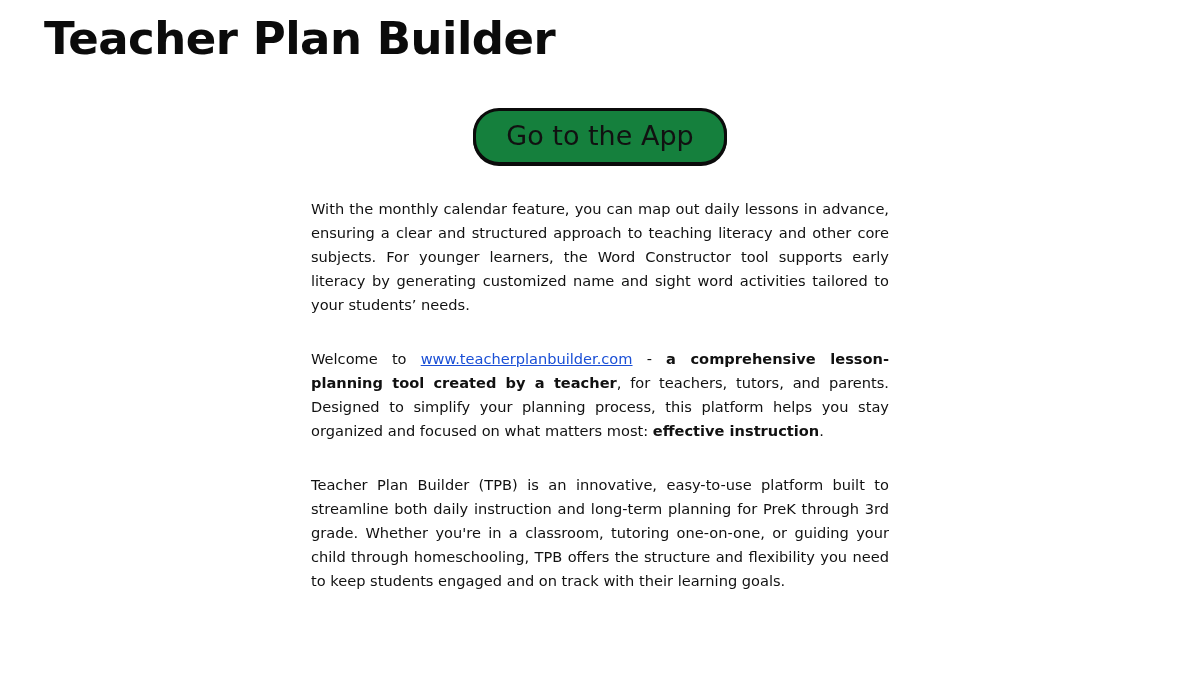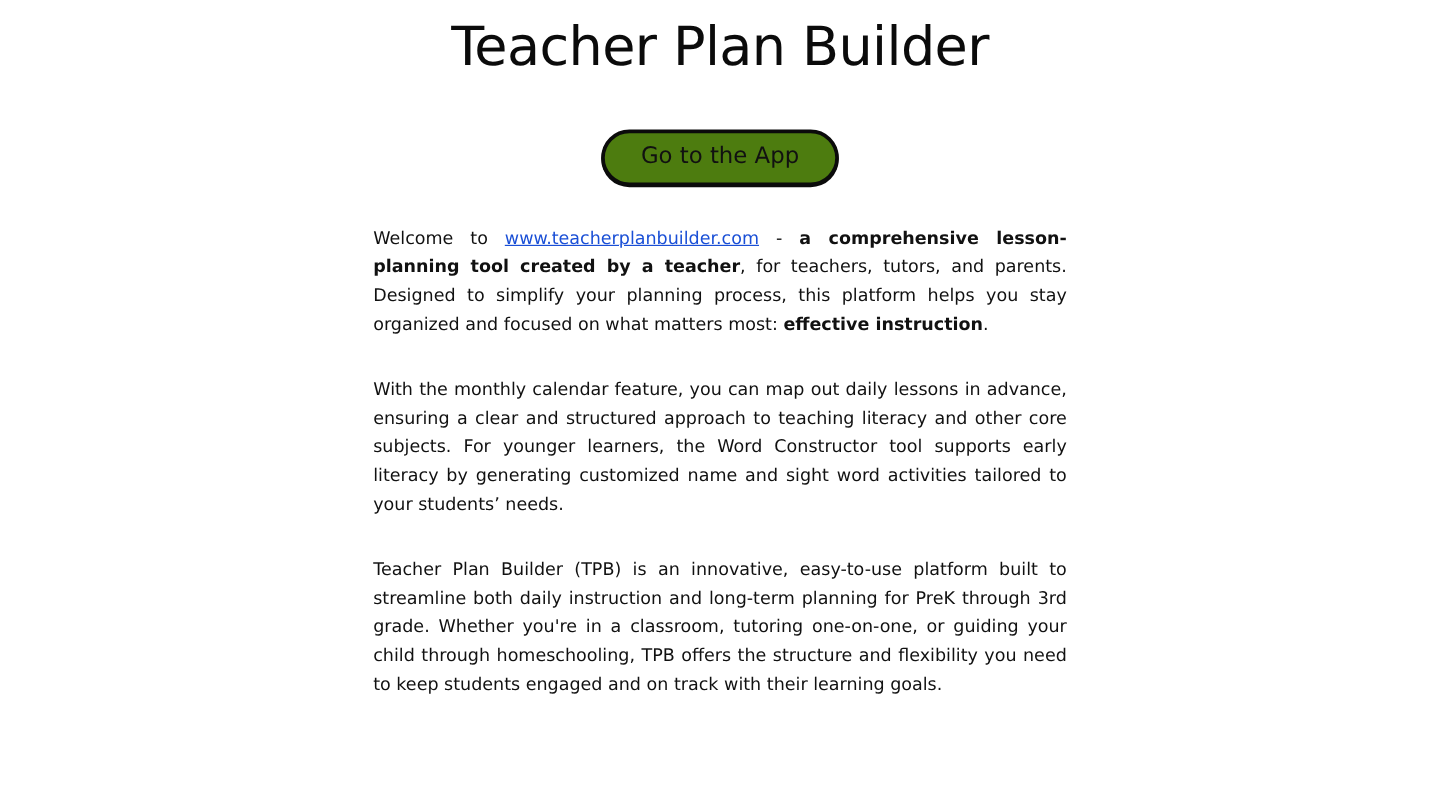--- a/index.html
+++ b/index.html
@@ -14,42 +14,42 @@
     color: #111111;
     overflow: hidden;
   }
   .page {
     position: relative;
     width: 1200px;
     height: 675px;
     box-sizing: border-box;
   }
   .page-title {
-    text-align: center;
     font-family: "DejaVu Sans", sans-serif;
-    font-weight: normal;
+    font-weight: bold;
     font-size: 45px;
     letter-spacing: -0.5px;
     color: #0b0b0b;
     margin: 0;
     padding-top: 14px;
     line-height: 1.1;
+    padding-left: 44px;
   }
   .cta-wrap {
     display: flex;
     justify-content: center;
     margin-top: 44px;
   }
   .cta-button {
     display: inline-block;
-    background: #4d7c0f;
+    background: #15803d;
     border: 3px solid #0b0b0b;
     border-radius: 26px;
     padding: 9px 30px 11px 30px;
-    font-size: 19px;
+    font-size: 27px;
     font-family: "DejaVu Sans", sans-serif;
     color: #111111;
     cursor: pointer;
     line-height: 1.15;
     box-shadow: 0 1px 0 #0b0b0b;
   }
   .content {
     width: 578px;
     margin: 0 auto;
     padding-top: 32px;
@@ -80,21 +80,21 @@
 <div class="page">
 
   <h1 class="page-title">Teacher Plan Builder</h1>
 
   <div class="cta-wrap">
     <button class="cta-button">Go to the App</button>
   </div>
 
   <div class="content">
 
+    <p>With the monthly calendar feature, you can map out daily lessons in advance, ensuring a clear and structured approach to teaching literacy and other core subjects. For younger learners, the Word Constructor tool supports early literacy by generating customized name and sight word activities tailored to your students’ needs.</p>
+
     <p><span>Welcome to </span><a class="inline-link" href="#">www.teacherplanbuilder.com</a><span> - </span><b>a comprehensive lesson-planning tool created by a teacher</b><span>, for teachers, tutors, and parents. Designed to simplify your planning process, this platform helps you stay organized and focused on what matters most: </span><b>effective instruction</b><span>.</span></p>
-
-    <p>With the monthly calendar feature, you can map out daily lessons in advance, ensuring a clear and structured approach to teaching literacy and other core subjects. For younger learners, the Word Constructor tool supports early literacy by generating customized name and sight word activities tailored to your students’ needs.</p>
 
     <p>Teacher Plan Builder (TPB) is an innovative, easy-to-use platform built to streamline both daily instruction and long-term planning for PreK through 3rd grade. Whether you're in a classroom, tutoring one-on-one, or guiding your child through homeschooling, TPB offers the structure and flexibility you need to keep students engaged and on track with their learning goals.</p>
 
   </div>
 
 </div>
 
 </body></html>

